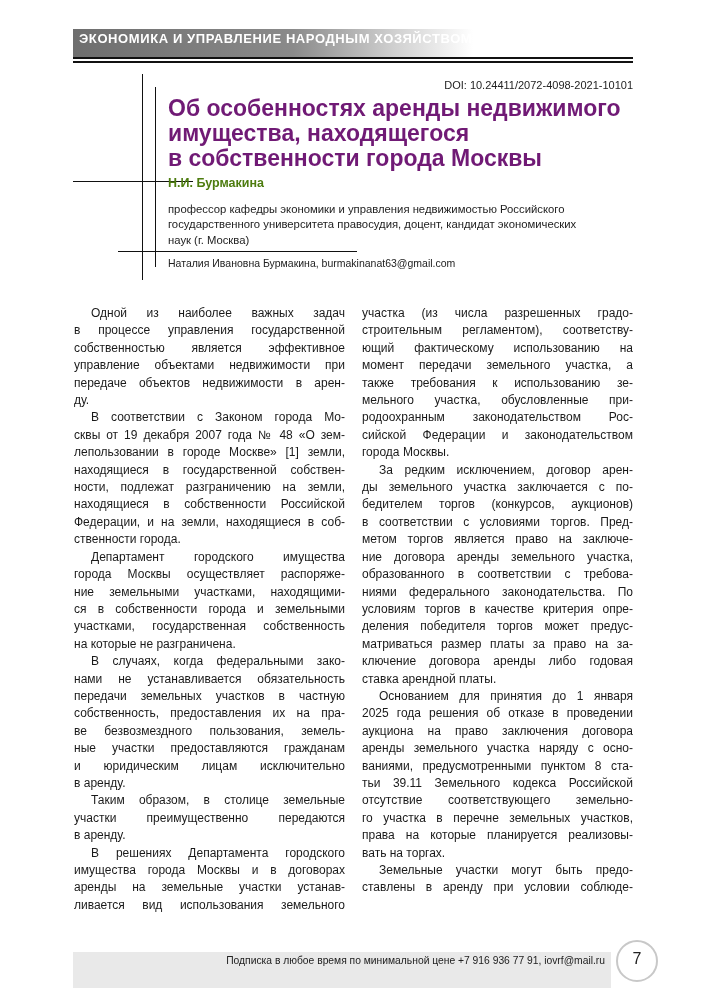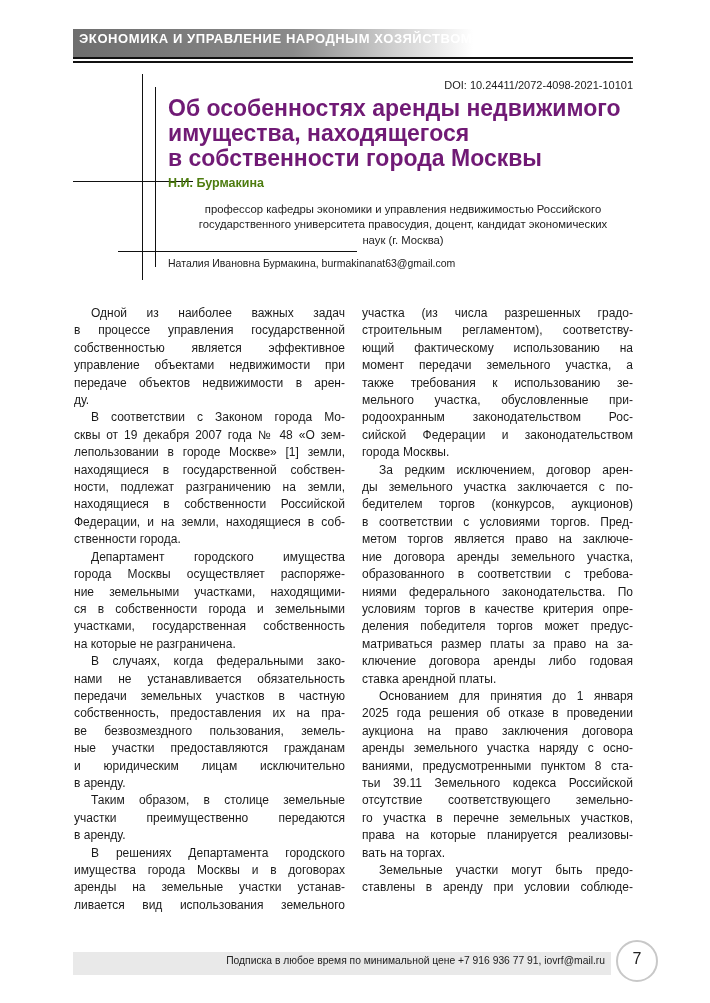--- a/index.html
+++ b/index.html
@@ -11,29 +11,29 @@
     color: #ffffff; letter-spacing: 0.6px; white-space: nowrap; }
   .double-rule { position: absolute; left: 73px; width: 560px; height: 0; border-top: 2px solid #111; }
   .vline { position: absolute; width: 0; border-left: 1px solid #111; }
   .hline { position: absolute; height: 0; border-top: 1px solid #111; }
   .doi { position: absolute; right: 77px; top: 79px; font-size: 11px; color: #222; white-space: nowrap; text-align: center; }
   .title { position: absolute; left: 168px; top: 96px; width: 470px; font-size: 23px; font-weight: bold;
     line-height: 25px; color: #701a75; }
   .title div { white-space: nowrap; }
   .author-name { position: absolute; left: 168px; top: 176px; font-size: 12.5px; font-weight: bold; color: #4d7c0f; }
   .author-affil { position: absolute; left: 168px; top: 202px; width: 470px; font-size: 11.3px; line-height: 15.3px; color: #222; }
-  .author-affil div { white-space: nowrap; text-align: center; }
+  .author-affil div { white-space: nowrap; }
   .contact { position: absolute; left: 168px; top: 257px; font-size: 10.5px; color: #222; white-space: nowrap; }
   .col { position: absolute; top: 305px; width: 271px; font-size: 12px; line-height: 17.4px; color: #1a1a1a; }
   .col.left { left: 74px; }
   .col.right { left: 362px; }
   .line { display: block; text-align: justify; text-align-last: justify; white-space: nowrap; }
   .line.last { text-align-last: left; }
   .line.ind { padding-left: 17px; }
-  .footer-band { position: absolute; left: 73px; top: 952px; width: 538px; height: 23px; background: #e9e9e9; }
+  .footer-band { position: absolute; left: 73px; top: 952px; width: 538px; height: 36px; background: #e9e9e9; }
   .footer-band span { position: absolute; right: 6px; top: 3px; font-size: 10.3px; color: #222; white-space: nowrap; }
   .page-circle { position: absolute; left: 616px; top: 940px; width: 38px; height: 38px; border: 2px solid #c8c8c8;
     border-radius: 50%; background: #fff; }
   .page-circle span { position: absolute; left: 0; right: 0; top: 8px; text-align: center; font-size: 16px; color: #222; }
 </style>
 </head>
 <body>
 
 <div class="section-band">
   <span>ЭКОНОМИКА И УПРАВЛЕНИЕ НАРОДНЫМ ХОЗЯЙСТВОМ</span>

